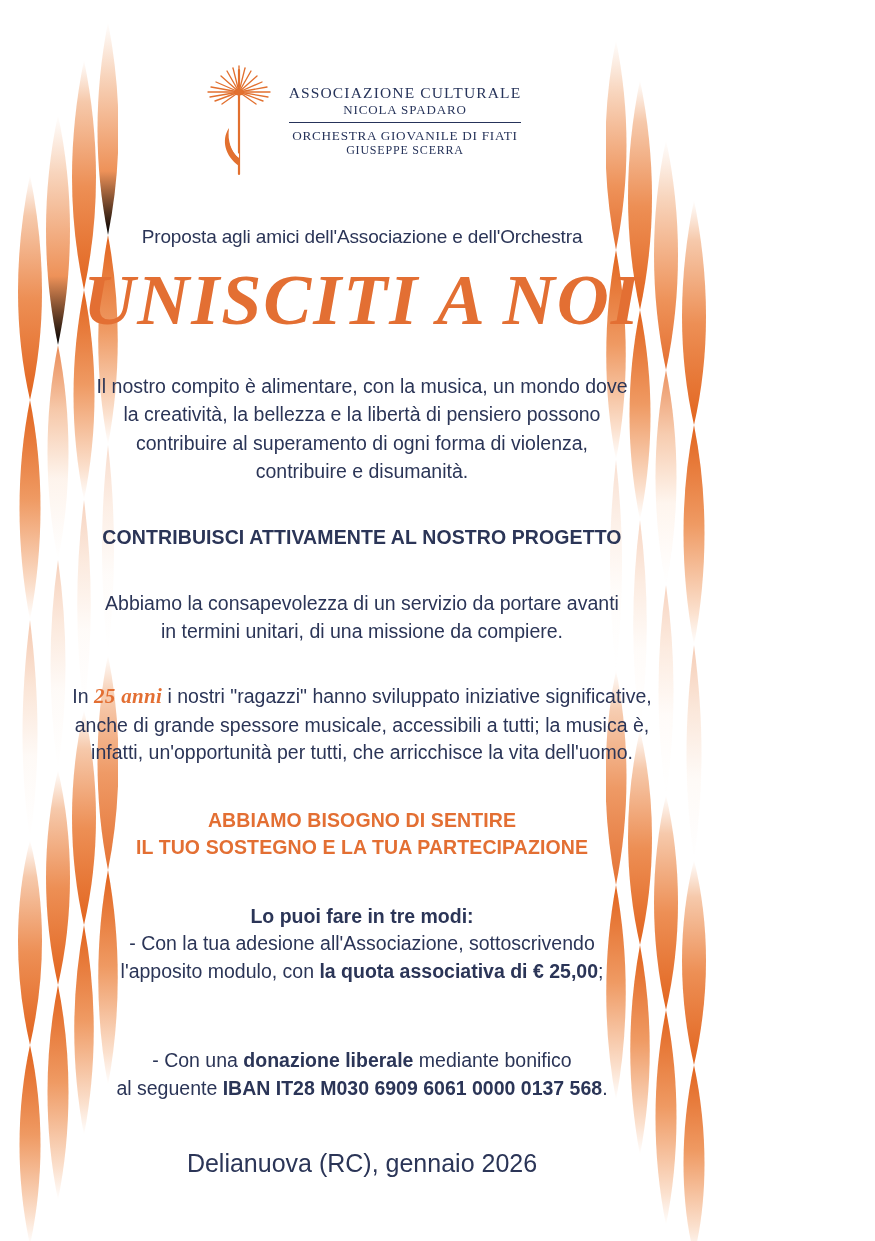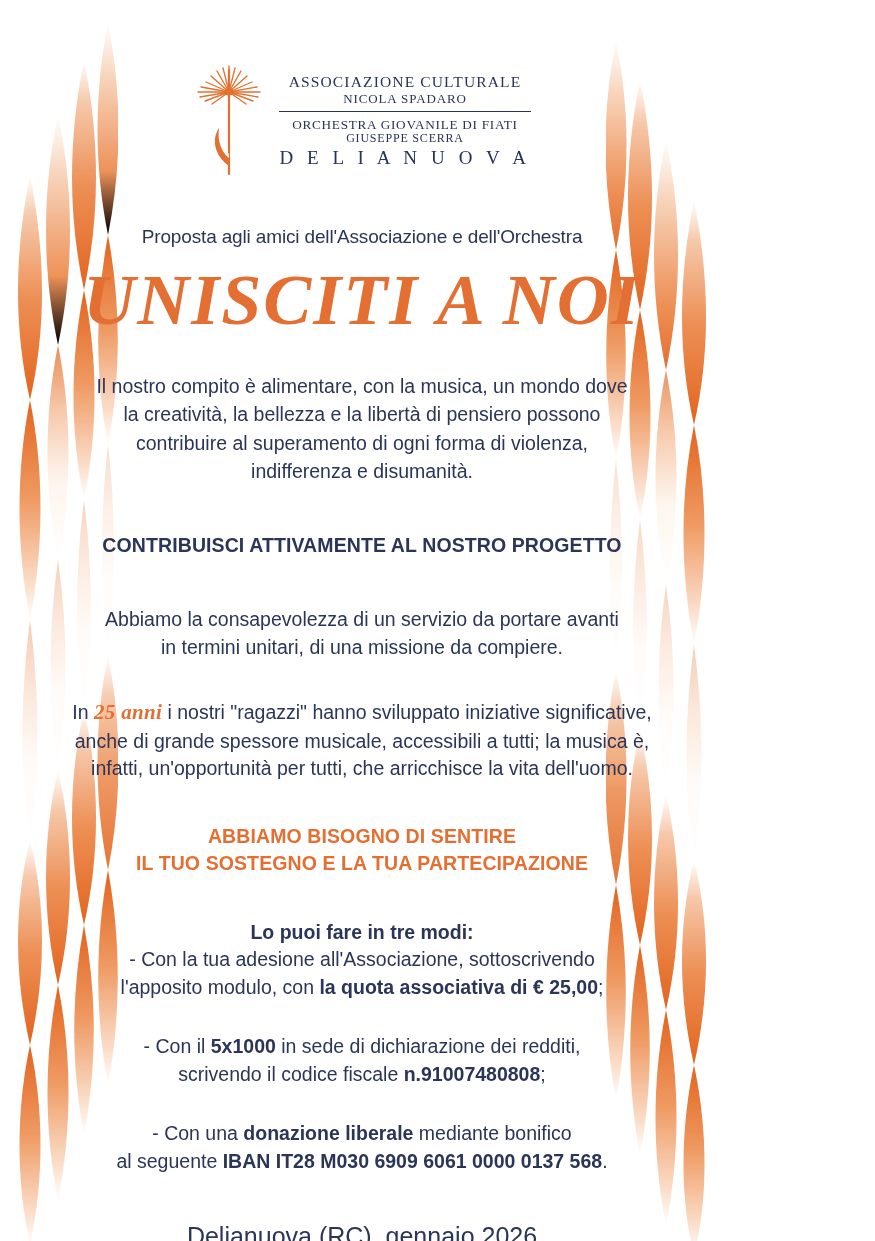--- a/index.html
+++ b/index.html
@@ -109,21 +109,21 @@
     font-size: 19.5px;
     line-height: 1.46;
     color: #2b3557;
     margin: 0;
   }
   .para.tight { line-height: 1.42; }
   .heading-navy {
     font-size: 19.5px;
     font-weight: bold;
     color: #2b3557;
-    margin: 8px;
+    margin: 0;
     letter-spacing: 0.1px;
   }
   .heading-orange {
     font-size: 19.5px;
     font-weight: bold;
     color: #e36f33;
     line-height: 1.38;
     margin: 0;
     letter-spacing: 0.1px;
   }
@@ -306,33 +306,32 @@
           <path d="M36 104 C 22 94, 18 78, 26 66 C 24 80, 29 90, 36 96 Z" fill="#e2702f"></path>
           <path d="M36 96 C 27 88, 25 78, 29 70 C 29 80, 32 88, 36 92 Z" fill="#ffffff"></path>
         </svg>
       </div>
       <div class="logo-text">
         <div class="logo-l1">ASSOCIAZIONE CULTURALE</div>
         <div class="logo-l2">NICOLA SPADARO</div>
         <div class="logo-rule"></div>
         <div class="logo-l3">ORCHESTRA GIOVANILE DI FIATI</div>
         <div class="logo-l4">GIUSEPPE SCERRA</div>
-        <div class="logo-l5">D E L I A N U O V A</div>
       </div>
     </div>
 
     <p class="kicker">Proposta agli amici dell'Associazione e dell'Orchestra</p>
 
     <h1 class="headline">UNISCITI A NOI</h1>
 
     <p class="para">
       <span>Il nostro compito è alimentare, con la musica, un mondo dove</span><br>
       <span>la creatività, la bellezza e la libertà di pensiero possono</span><br>
       <span>contribuire al superamento di ogni forma di violenza,</span><br>
-      <span>indifferenza e disumanità.</span>
+      <span>contribuire e disumanità.</span>
     </p>
 
     <div class="sp-40"></div>
 
     <p class="heading-navy">CONTRIBUISCI ATTIVAMENTE AL NOSTRO PROGETTO</p>
 
     <div class="sp-40"></div>
 
     <p class="para">
       <span>Abbiamo la consapevolezza di un servizio da portare avanti</span><br>
@@ -358,24 +357,20 @@
 
     <p class="subhead">Lo puoi fare in tre modi:</p>
 
     <p class="para">
       <span>- Con la tua adesione all'Associazione, sottoscrivendo</span><br>
       <span>l'apposito modulo, con </span><span class="b">la quota associativa di € 25,00</span><span>;</span>
     </p>
 
     <div class="sp-30"></div>
 
-    <p class="para">
-      <span>- Con il </span><span class="b">5x1000</span><span> in sede di dichiarazione dei redditi,</span><br>
-      <span>scrivendo il codice fiscale </span><span class="b">n.91007480808</span><span>;</span>
-    </p>
 
     <div class="sp-30"></div>
 
     <p class="para">
       <span>- Con una </span><span class="b">donazione liberale</span><span> mediante bonifico</span><br>
       <span>al seguente </span><span class="b">IBAN IT28 M030 6909 6061 0000 0137 568</span><span>.</span>
     </p>
 
     <div class="sp-32"></div>
 

